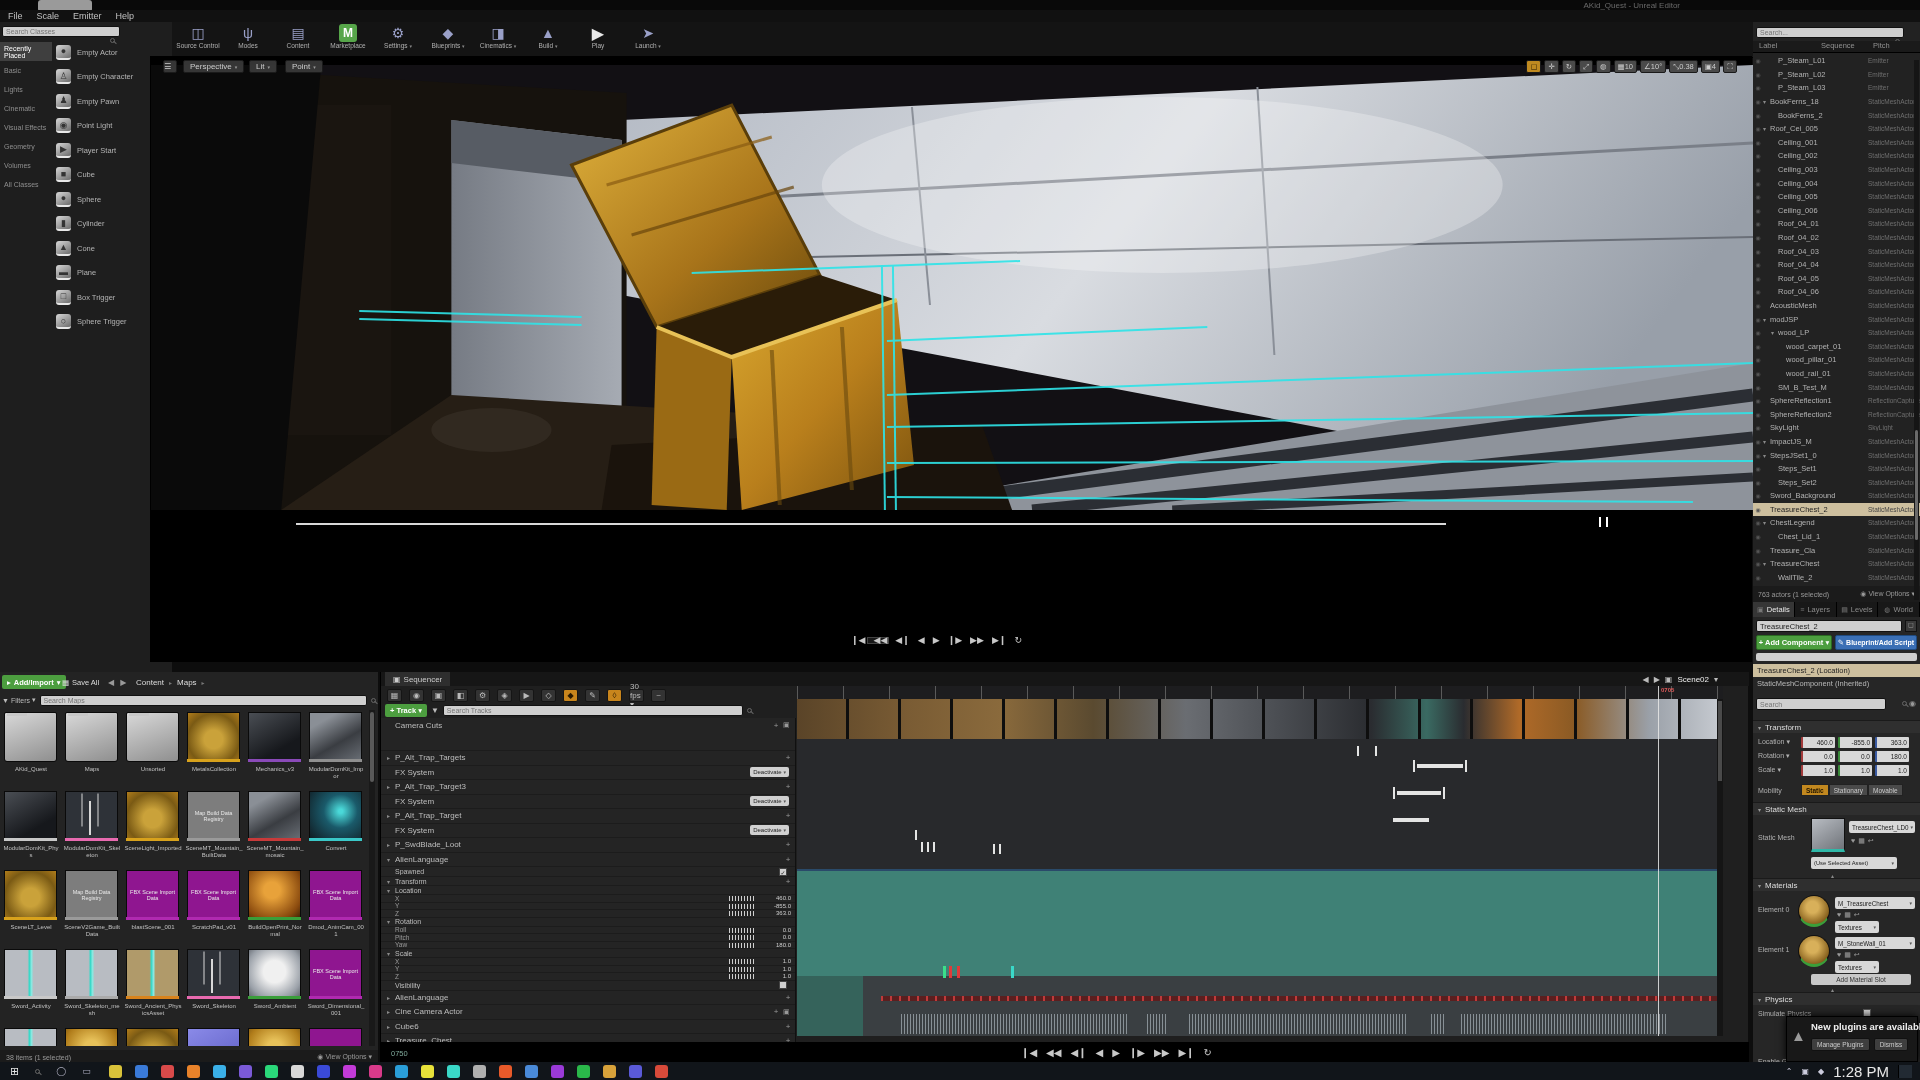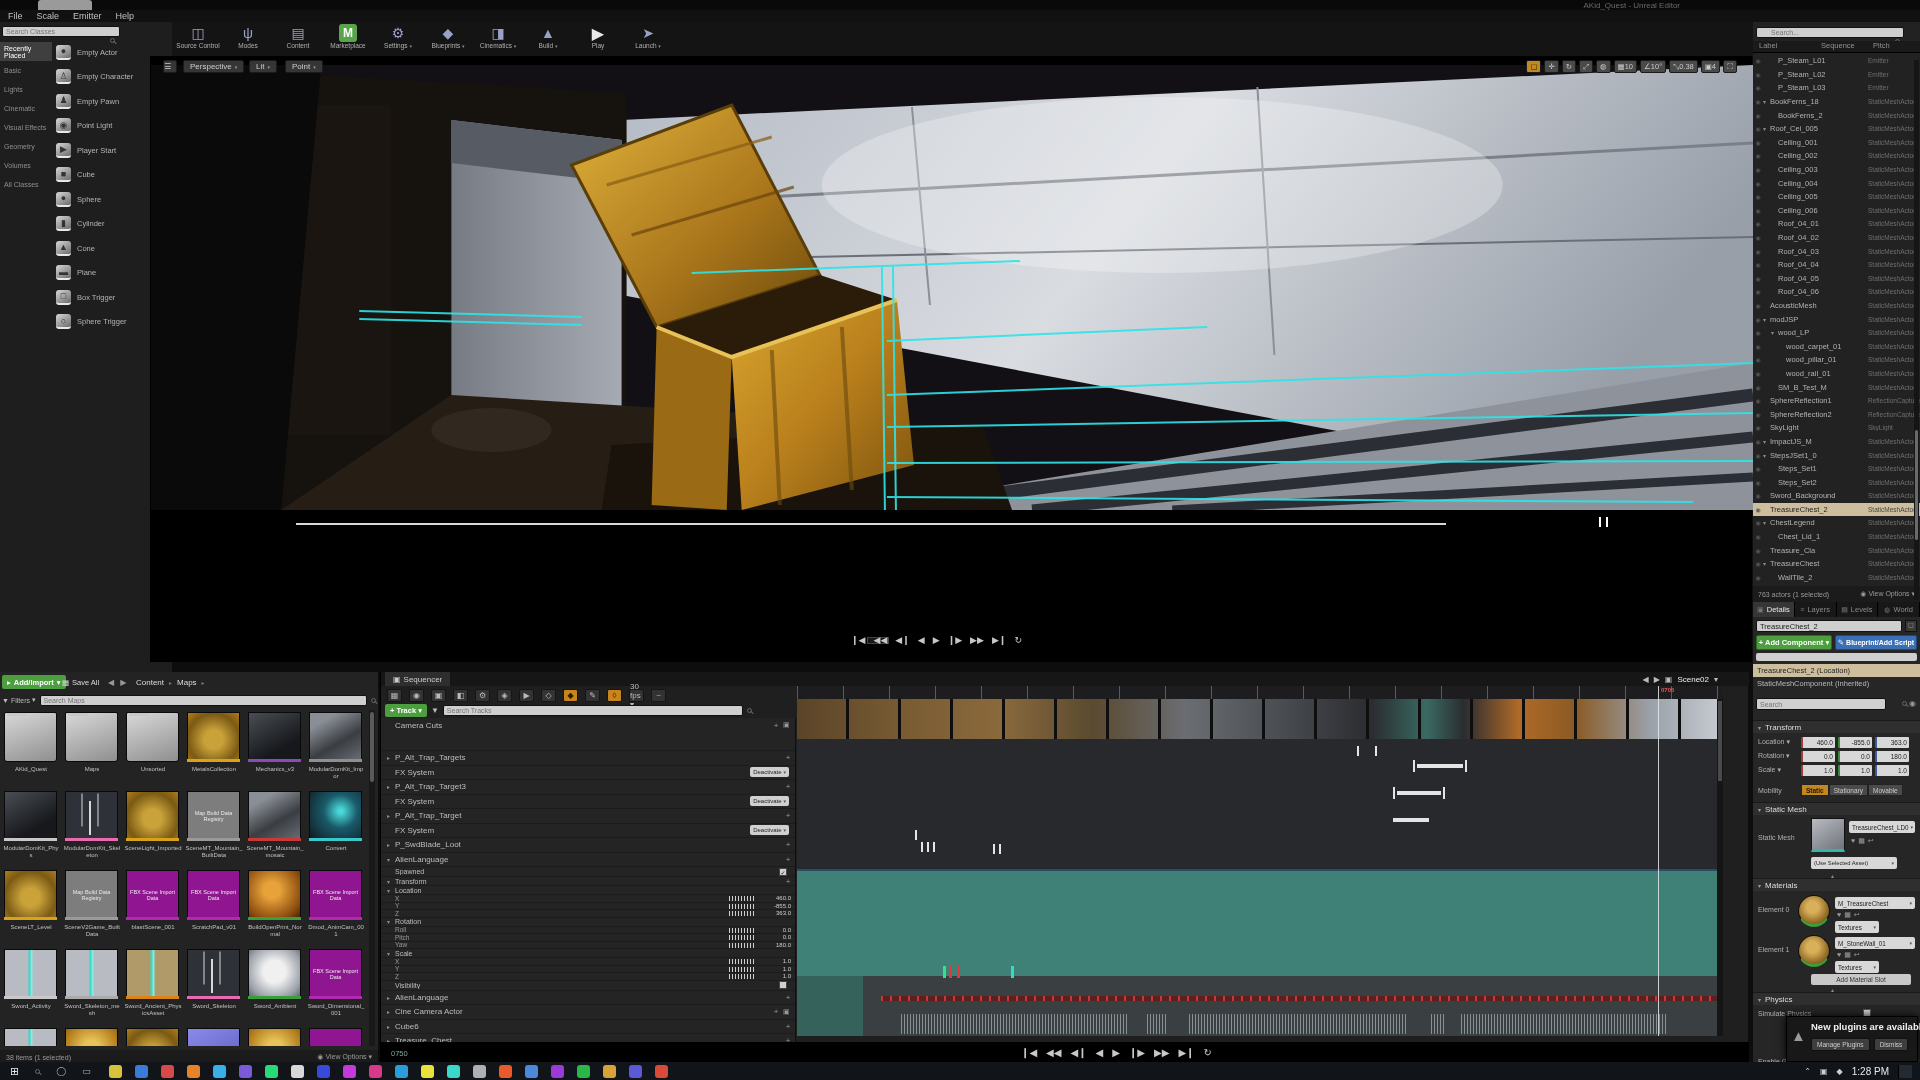--- a/index.html
+++ b/index.html
@@ -42,21 +42,21 @@
   .vp-sq{height:13px;min-width:14px;background:#4a4a4a;border:1px solid #1a1a1a;border-radius:2px;color:#ccc;font-size:7.5px;display:flex;align-items:center;justify-content:center;padding:0 3px}
   .vp-sq.on{background:#c08a20;color:#201500}
   #vp-scrub{position:absolute;left:145px;top:466px;width:1150px;height:2px;background:#d8d8d8}
   #vp-scrub-mark{position:absolute;left:1448px;top:460px;width:2px;height:10px;background:#fff}
   #vp-scrub-mark2{position:absolute;left:1455px;top:460px;width:2px;height:10px;background:#fff}
   #vp-transport{position:absolute;left:700px;top:578px;display:flex;gap:8px;color:#c8c8c8;font-size:9px;align-items:center}
   #vp-transport span{cursor:default}
   #vp-tbox{position:absolute;left:716px;top:580px;width:22px;height:7px;border:1px solid #444;background:#181818}
   
   #outliner{left:1753px;top:22px;width:167px;height:580px;background:#222}
-  #outliner .srch{position:absolute;left:3px;top:5px;width:148px;height:11px;font-size:7px;padding:0 14px}
+  #outliner .srch{position:absolute;left:3px;top:5px;width:148px;height:11px;font-size:7px;padding:0 3px}
   #ol-head{position:absolute;left:0;top:19px;width:167px;height:12px;background:#1a1a1a;border-bottom:1px solid #000;display:flex;font-size:7.5px;color:#909090}
   #ol-head span{padding-left:6px}
   #ol-rows{position:absolute;left:0;top:32px;width:167px;height:532px;overflow:hidden}
   .ol-row{height:13.6px;display:flex;align-items:center;font-size:7.5px;color:#b2b2b2;white-space:nowrap}
   .ol-row .eye{width:10px;font-size:6px;color:#555;text-align:center;flex:none}
   .ol-row .arr{width:7px;font-size:6px;color:#888;flex:none}
   .ol-row .nm{overflow:hidden;flex:1}
   .ol-row .tp{width:52px;flex:none;font-size:6.5px;color:#6f6f6f;overflow:hidden;text-align:left}
   .ol-row.sel{background:#cdbf9e;color:#222}
   .ol-row.sel .tp{color:#444}
@@ -197,21 +197,21 @@
   #sq-range{position:absolute;left:10px;top:6px;font-size:7.5px;color:#7fa89a}
   #sq-transport{position:absolute;left:640px;top:4px;display:flex;gap:9px;font-size:10px;color:#c8c8c8}
   
   #taskbar{left:0;top:1062px;width:1920px;height:18px;background:#11151a;display:flex;align-items:center;z-index:60}
   #tb-start{color:#e8e8e8;font-size:11px;margin-left:10px}
   #tb-search,#tb-cortana,#tb-view{margin-left:16px;color:#aab;font-size:9px}
   #tb-apps{display:flex;gap:13px;margin-left:18px}
   .tb-app{width:13px;height:13px;border-radius:3px}
   #tb-right{margin-left:auto;display:flex;align-items:center;gap:9px;margin-right:8px}
   #tb-right .tray{font-size:8px;color:#ccd}
-  #tb-time{font-size:10px;color:#e8e8e8}
+  #tb-time{font-size:15px;color:#e8e8e8}
   #tb-note{width:14px;height:13px;background:#222a33;border-left:1px solid #000}
   
   #edge-scroll{left:1914px;top:60px;width:5px;height:540px;background:#151515}
   #edge-scroll .th2{position:absolute;left:1px;top:370px;width:3px;height:110px;background:#6a6a6a;border-radius:2px}
 </style>
 </head>
 <body>
 
 <div id="caption" class="abs">
   <div class="blob"></div>

